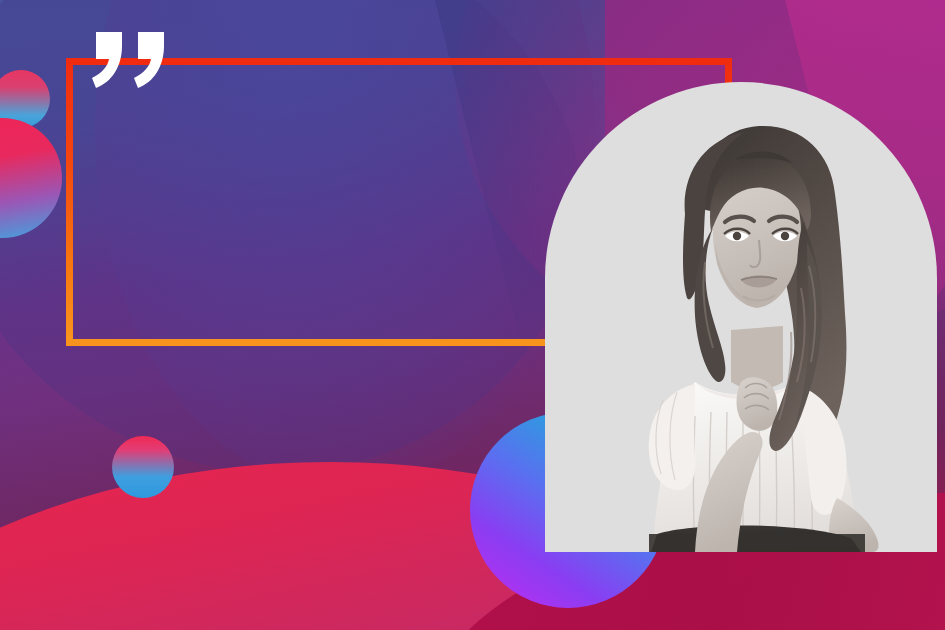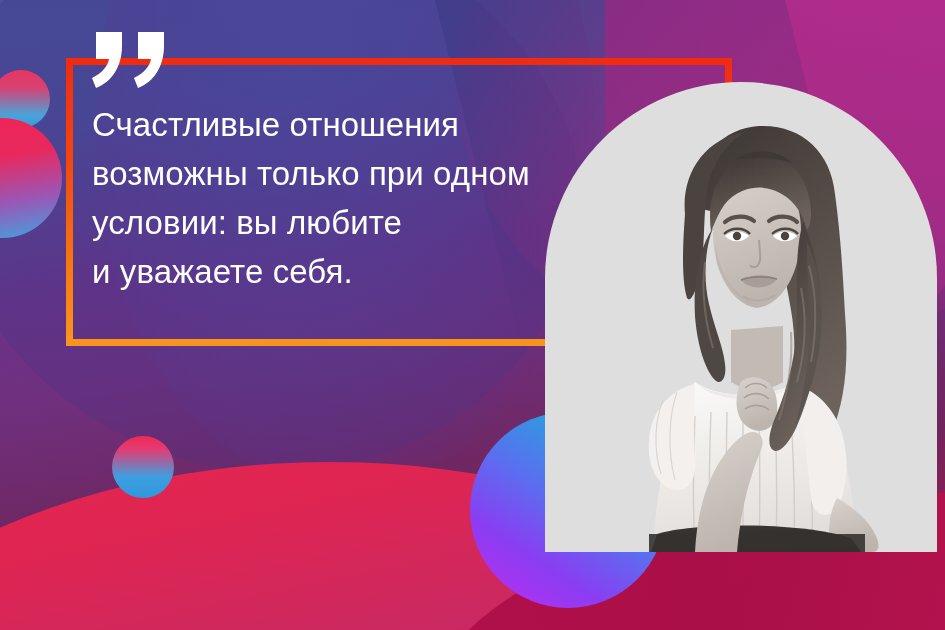--- a/index.html
+++ b/index.html
@@ -180,24 +180,20 @@
 
   <div class="frame"></div>
 
   <div class="quote-mark">
     <svg width="90" height="70" viewBox="0 0 90 70" aria-hidden="true">
       <path d="M8 46 C8 26 18 10 34 4 L38 14 C28 19 22 26 21 33 L34 33 L34 60 L8 60 Z" fill="#ffffff" transform="rotate(180 21 32)"></path>
       <path d="M50 46 C50 26 60 10 76 4 L80 14 C70 19 64 26 63 33 L76 33 L76 60 L50 60 Z" fill="#ffffff" transform="rotate(180 63 32)"></path>
     </svg>
   </div>
 
-  <div class="quote-text">Счастливые отношения
-возможны только при одном
-условии: вы любите
-и уважаете себя.</div>
 
   <div class="portrait-clip">
     <svg class="portrait-svg" width="392" height="470" viewBox="0 0 392 470" aria-hidden="true">
       <defs>
         <clipPath id="circleClip">
           <circle cx="196" cy="196" r="196"></circle>
         </clipPath>
         <clipPath id="fullClip">
           <path d="M0,196 a196,196 0 1,1 392,0 L392,470 L0,470 Z"></path>
         </clipPath>

